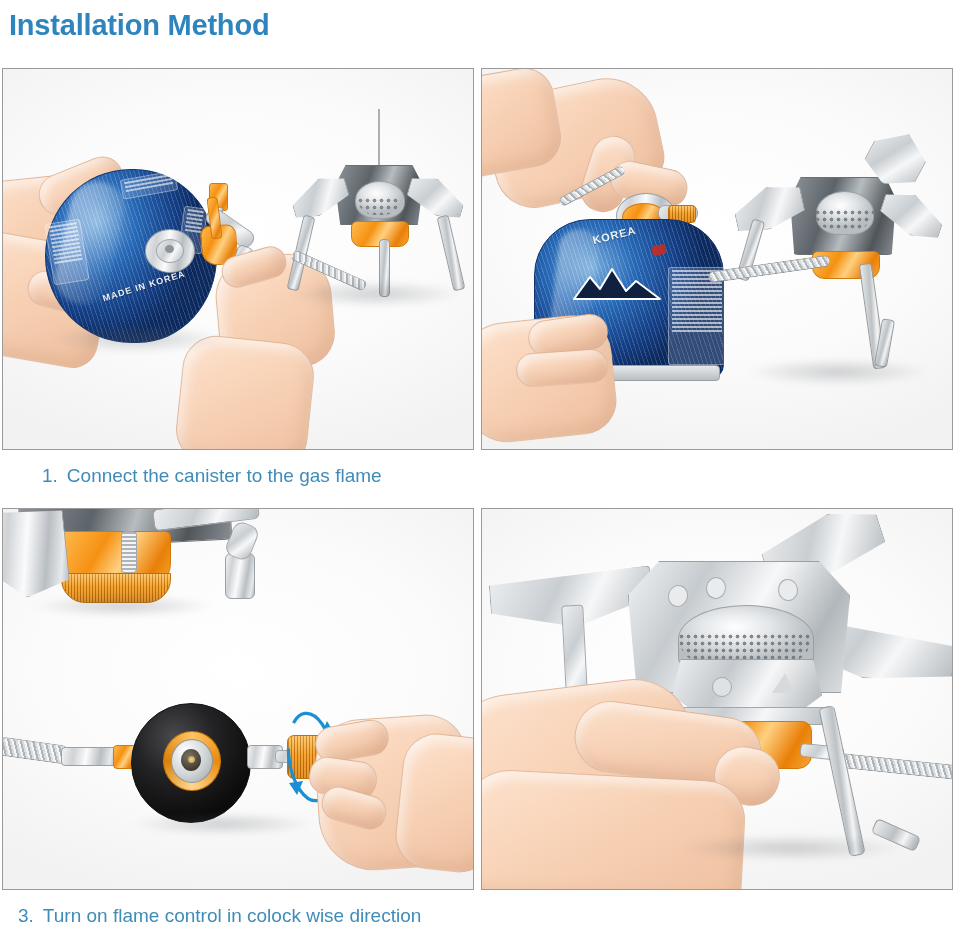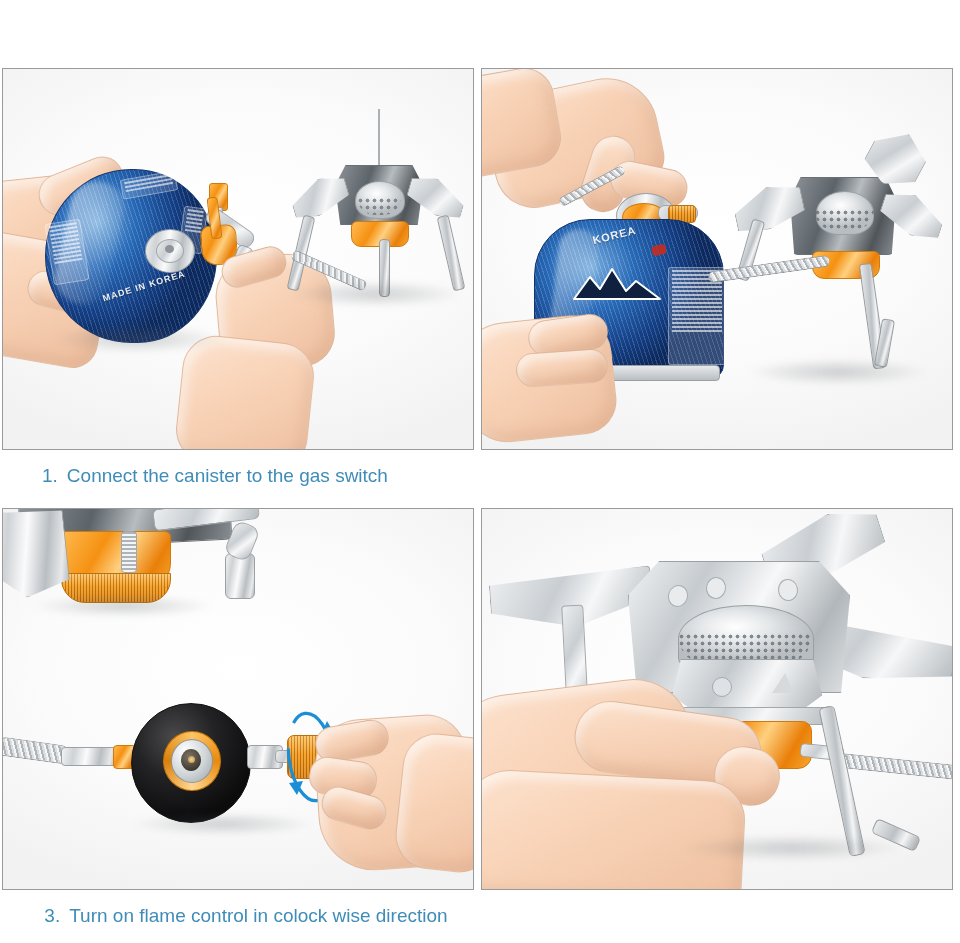--- a/index.html
+++ b/index.html
@@ -68,21 +68,21 @@
   }
   .caption {
     margin-top: 14px;
     font-size: 19px;
     color: #3f8cb8;
     white-space: nowrap;
     line-height: 24px;
   }
   .cap-c0 { padding-left: 40px; }
   .cap-c1 { padding-left: 92px; }
-  .cap-r1c0 { padding-left: 16px; text-align: center; }
+  .cap-r1c0 { padding-left: 16px; }
   .cap-r1c1 { padding-left: 110px; }
   .cap-num { margin-right: 9px; }
 
   
   .obj { position: absolute; }
 
   
   .skin {
     background: linear-gradient(150deg, #fde3cf 0%, #f8d2b6 45%, #eebf9f 100%);
     border: 1px solid rgba(214,170,140,.55);
@@ -178,20 +178,21 @@
     background: radial-gradient(ellipse 70% 70% at 36% 28%, #4a4a4c 0%, #232325 48%, #0c0c0d 100%);
     border: 1px solid #131314;
     border-radius: 50%;
   }
 </style>
 </head>
 <body>
 
 <div id="page">
 
+  <div class="page-title">Installation Method</div>
 
   <div class="steps-grid">
 
     <div class="step-cell cell-r0c0">
       <div class="photo-frame">
         <div class="photo-inner">
 
           <div class="obj skin" style="left:-40px; top:108px; width:150px; height:96px; border-radius:46px 30px 34px 46px; transform:rotate(-6deg);"></div>
           <div class="obj skin2" style="left:34px; top:96px; width:86px; height:40px; border-radius:22px; transform:rotate(-22deg);"></div>
           <div class="obj skin" style="left:-60px; top:168px; width:160px; height:120px; border-radius:40px 26px 26px 40px; transform:rotate(10deg);"></div>
@@ -254,21 +255,21 @@
           <div class="obj leg" style="left:292px; top:146px; width:10px; height:74px; border-radius:4px; transform:rotate(13deg);"></div>
           <div class="obj leg" style="left:442px; top:146px; width:10px; height:74px; border-radius:4px; transform:rotate(-13deg);"></div>
           <div class="obj leg" style="left:376px; top:170px; width:9px; height:56px; border-radius:4px;"></div>
           <div class="obj hose" style="left:286px; top:196px; width:80px; height:9px; border-radius:5px; transform:rotate(24deg);"></div>
 
           <div class="obj shadow-blob" style="left:288px; top:212px; width:170px; height:26px;"></div>
           <div class="obj shadow-blob" style="left:50px; top:256px; width:170px; height:28px;"></div>
         </div>
       </div>
       <div class="caption cap-c0">
-        <span class="cap-num">1.</span><span>Connect the canister to the gas switch</span>
+        <span class="cap-num">1.</span><span>Connect the canister to the gas flame</span>
       </div>
     </div>
 
     <div class="step-cell cell-r0c1">
       <div class="photo-frame">
         <div class="photo-inner">
 
           <div class="obj skin" style="left:8px; top:16px; width:168px; height:112px; border-radius:60px 52px 30px 40px; transform:rotate(-12deg);"></div>
           <div class="obj skin2" style="left:104px; top:66px; width:42px; height:76px; border-radius:22px; transform:rotate(18deg);"></div>
           <div class="obj skin2" style="left:128px; top:96px; width:76px; height:36px; border-radius:20px; transform:rotate(12deg);"></div>

